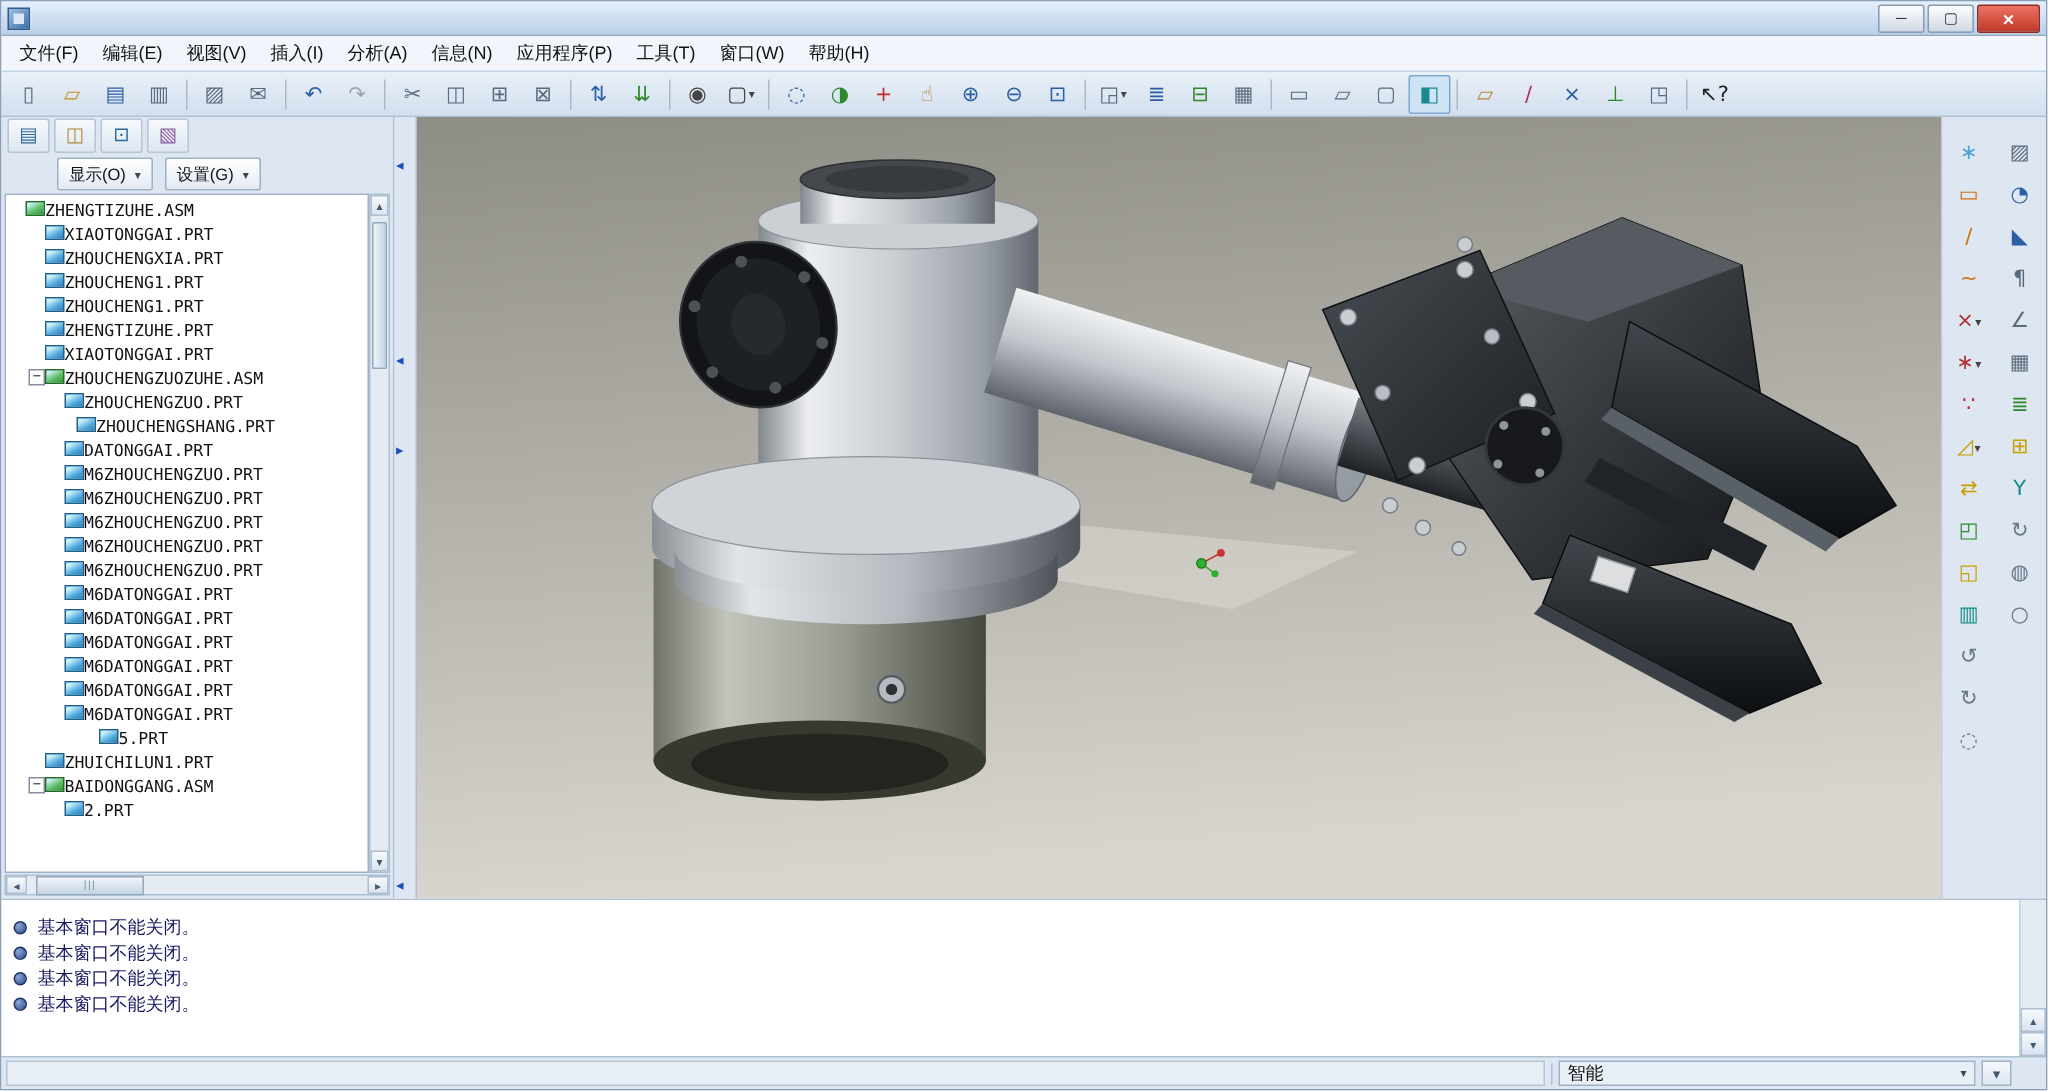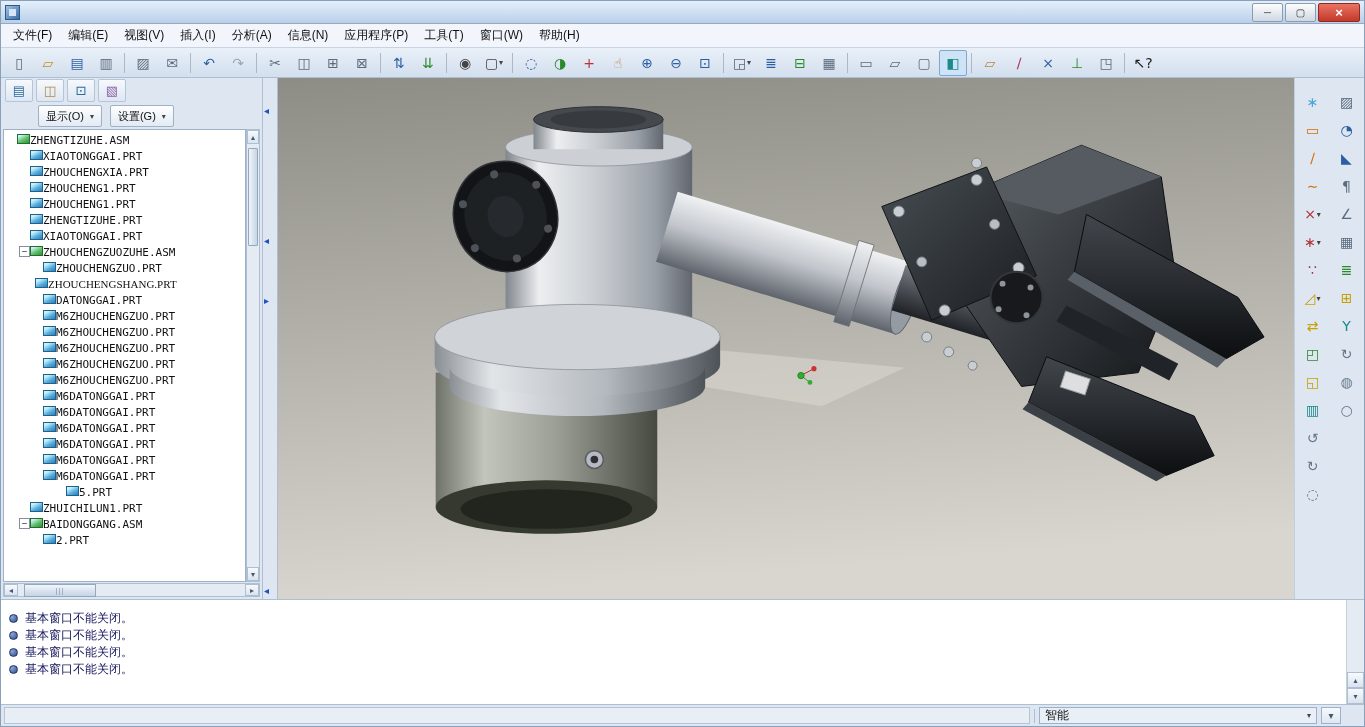--- a/index.html
+++ b/index.html
@@ -306,21 +306,21 @@
             <div class="tree-row" style="padding-left: 15px;">
               <span class="exp">−</span>
               <span class="node-icon asm"></span>
               <span class="node-label">ZHOUCHENGZUOZUHE.ASM</span>
             </div>
             <div class="tree-row" style="padding-left: 28px;">
               <span class="exp hidden">−</span>
               <span class="node-icon prt"></span>
               <span class="node-label">ZHOUCHENGZUO.PRT</span>
             </div>
-            <div class="tree-row" style="padding-left: 20px; font-family: Liberation Serif, serif;">
+            <div class="tree-row" style="padding-left: 36px;">
               <span class="exp hidden">−</span>
               <span class="node-icon prt"></span>
               <span class="node-label">ZHOUCHENGSHANG.PRT</span>
             </div>
             <div class="tree-row" style="padding-left: 28px;">
               <span class="exp hidden">−</span>
               <span class="node-icon prt"></span>
               <span class="node-label">DATONGGAI.PRT</span>
             </div>
             <div class="tree-row" style="padding-left: 28px;">

